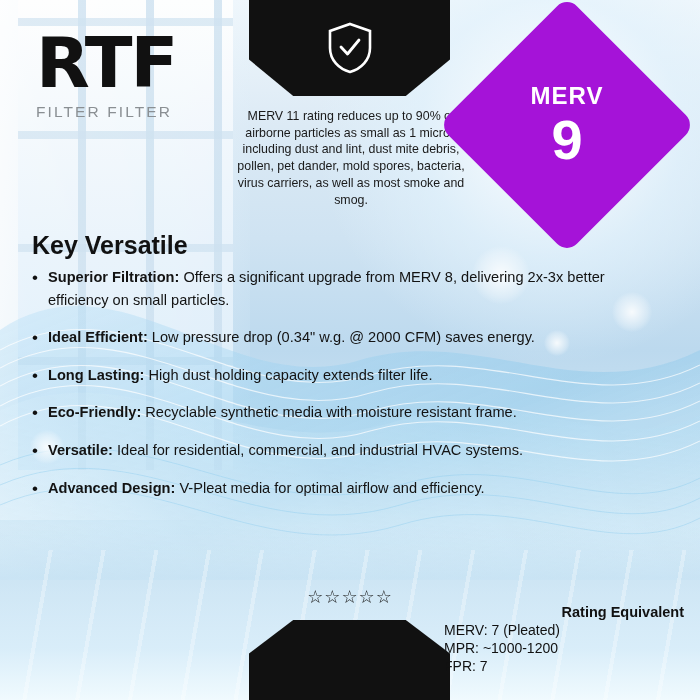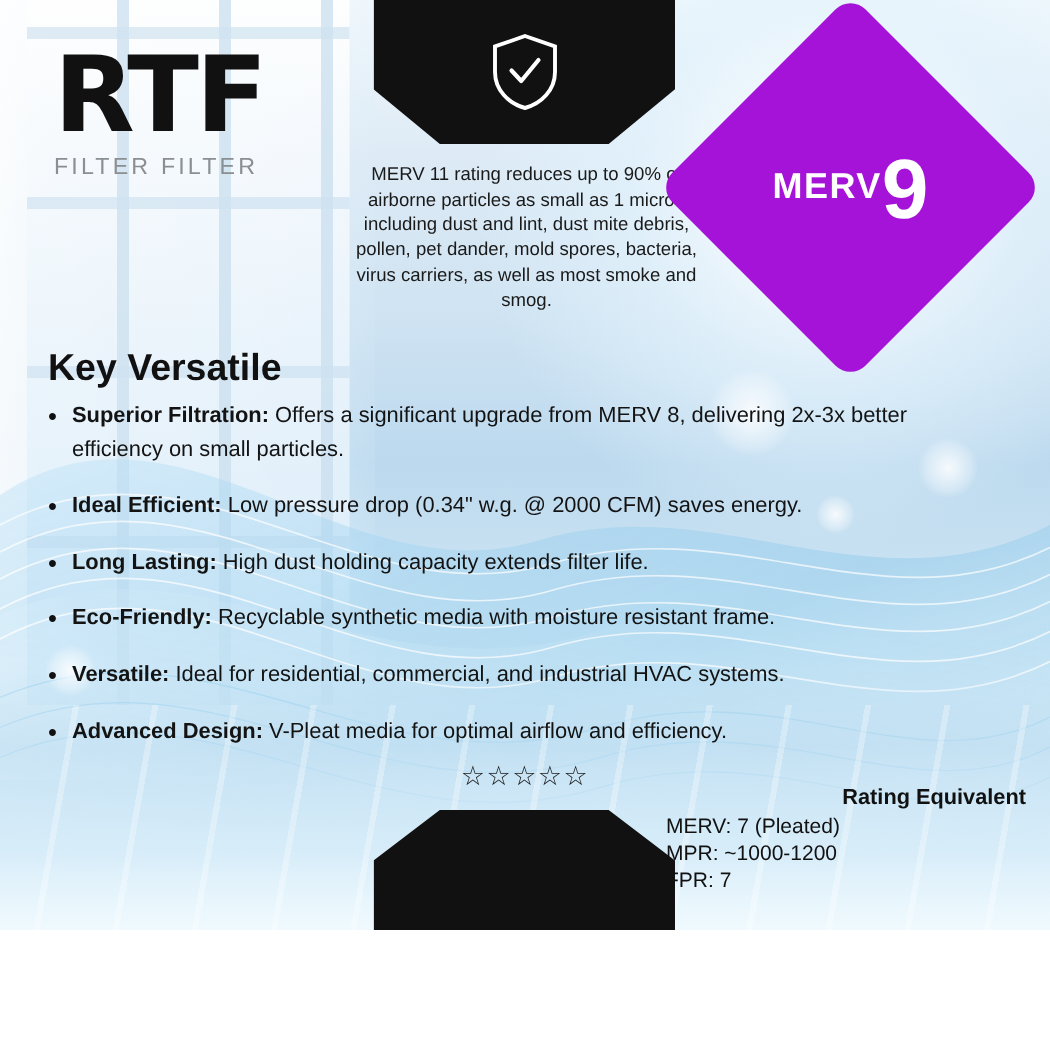--- a/index.html
+++ b/index.html
@@ -3,21 +3,21 @@
 <meta charset="utf-8">
 <style>
   * { box-sizing: border-box; margin: 0; padding: 0; }
   html, body {
     width: 700px; height: 700px;
     overflow: hidden;
     font-family: "Liberation Sans", sans-serif;
   }
   #page {
     position: relative;
-    width: 700px; height: 620px;
+    width: 700px; height: 700px;
     background: #eaf4fb;
     overflow: hidden;
   }
 
   
   .bg-base {
     position: absolute; inset: 0;
     background:
       linear-gradient(180deg, #f2f8fc 0%, #dceaf5 18%, #cfe3f2 34%, #bcd9ee 50%, #cfe6f4 66%, #e4f1f9 82%, #f4fafd 100%);
   }
@@ -100,21 +100,21 @@
 
   
   .merv-badge {
     position: absolute; left: 476px; top: 34px; width: 182px; height: 182px;
     background: #a513d8;
     transform: rotate(45deg);
     border-radius: 14px;
   }
   .merv-badge-text {
     position: absolute; left: 476px; top: 34px; width: 182px; height: 182px;
-    display: flex; flex-direction: row; align-items: center; justify-content: center;
+    display: flex; flex-direction: column; align-items: center; justify-content: center;
     color: #fff; text-align: center;
   }
   .merv-label { font-size: 24px; font-weight: 700; letter-spacing: 1px; }
   .merv-number { font-size: 56px; font-weight: 700; line-height: 1.0; margin-top: 2px; }
 
   
   .kb-title {
     position: absolute; left: 32px; top: 231px;
     font-size: 25px; font-weight: 700; color: #111;
   }

